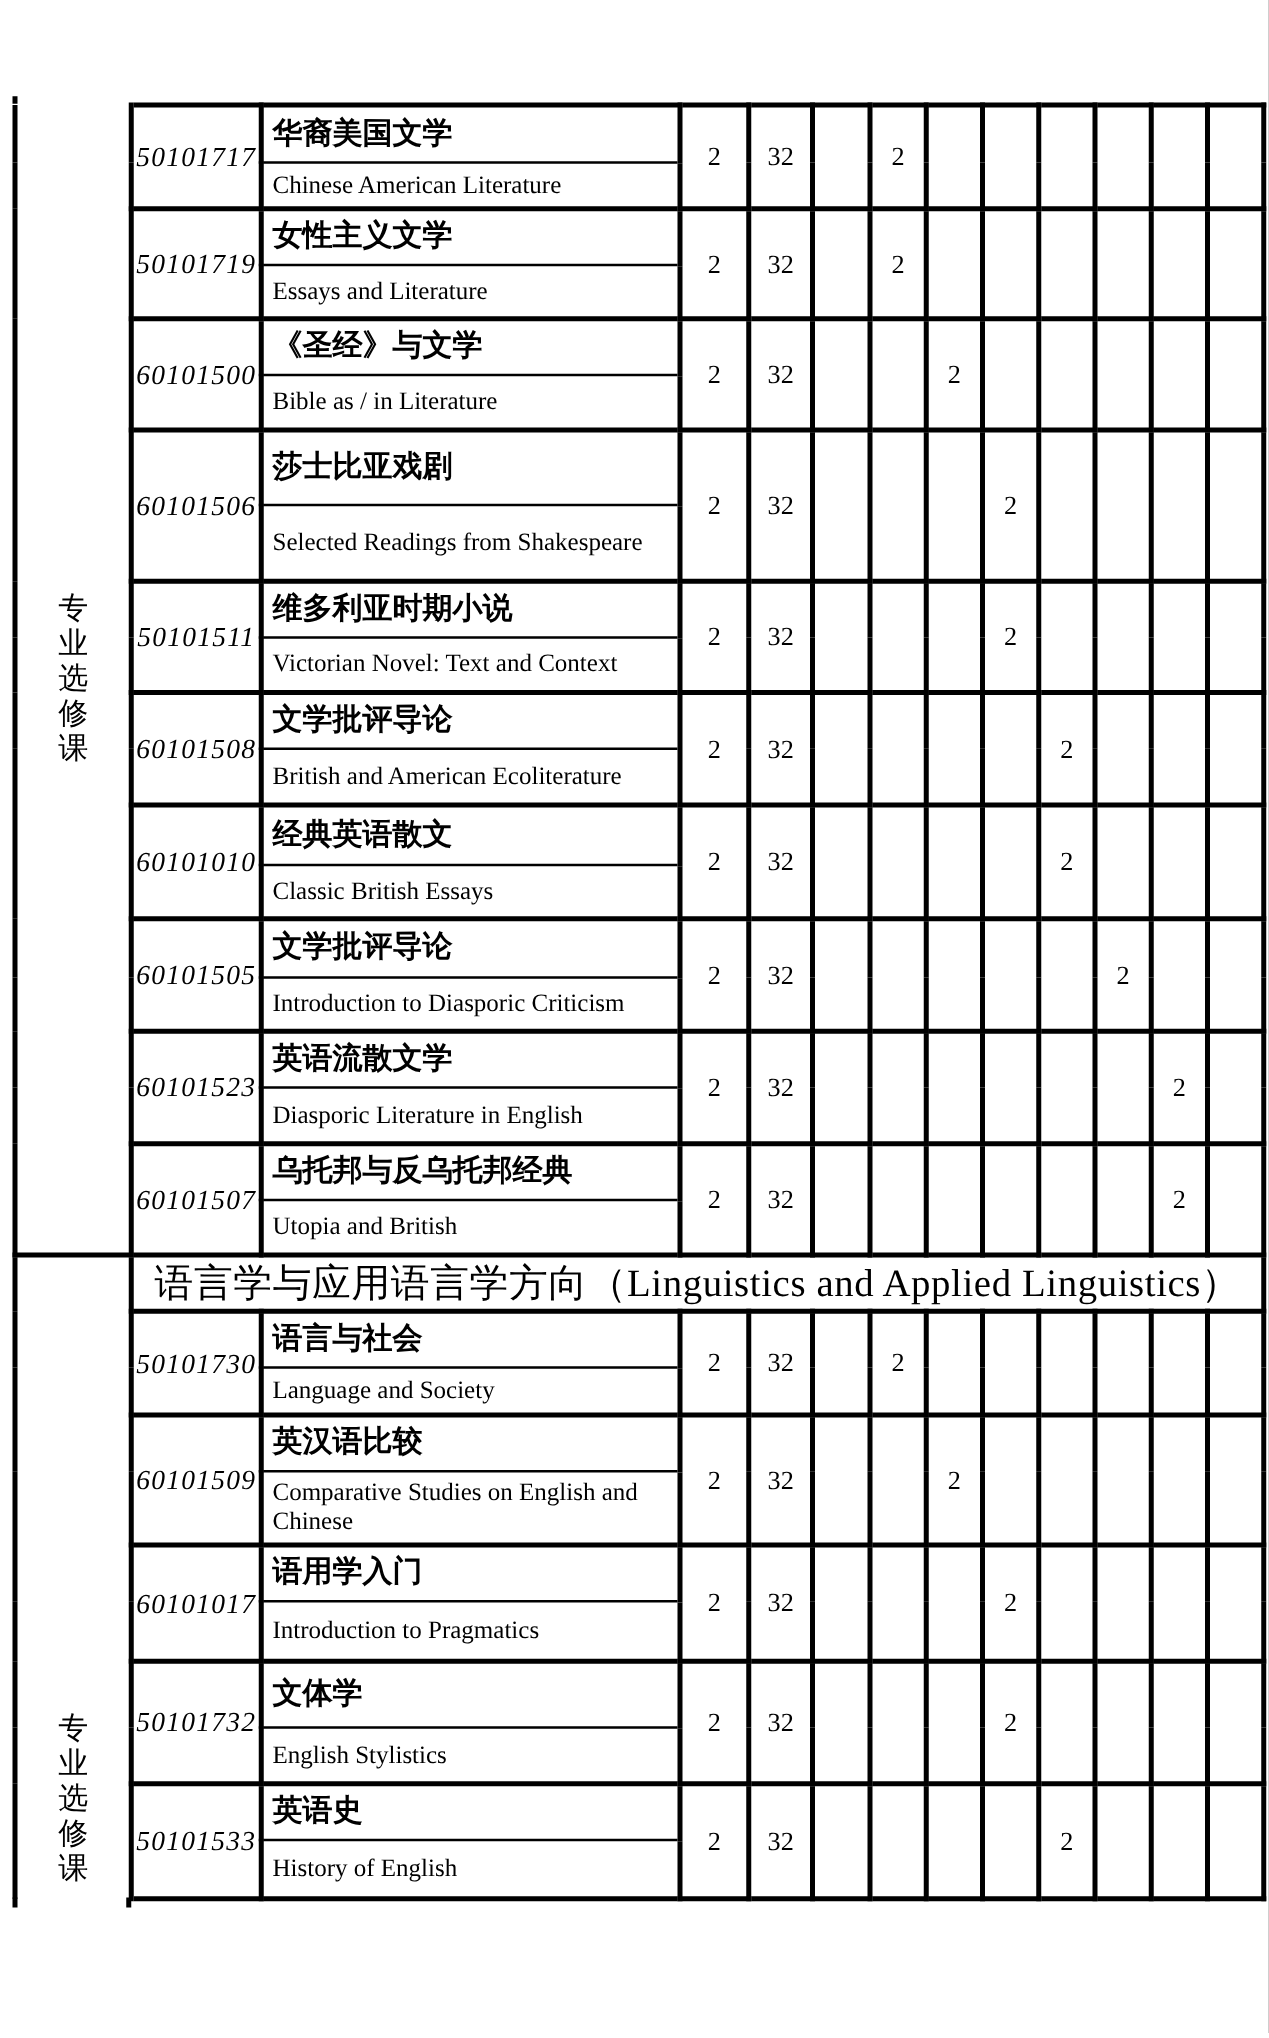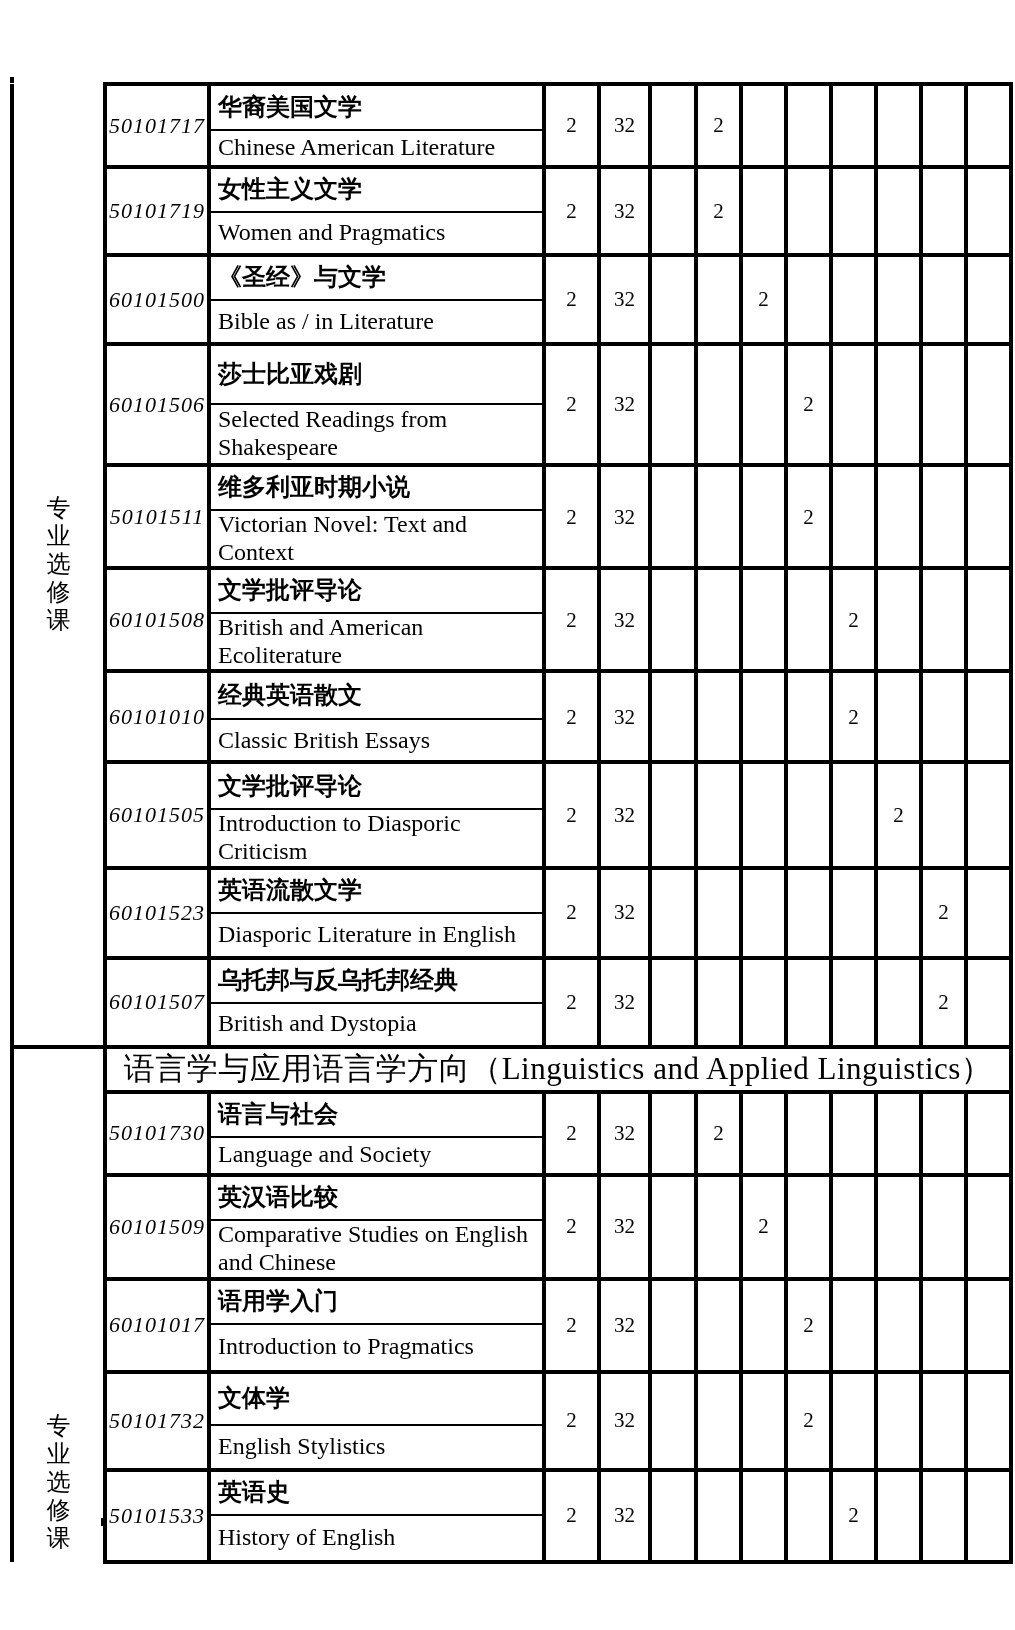--- a/index.html
+++ b/index.html
@@ -60,21 +60,21 @@
 
   td.name-cn {
     font-size: 24px;
     text-align: left;
     padding-left: 7px;
     padding-right: 2px;
     border-bottom-width: 2px;
     font-weight: bold;
   }
   td.name-en {
-    font-size: 24px;
+    font-size: 20px;
     text-align: left;
     padding-left: 7px;
     padding-right: 2px;
     border-top-width: 2px;
   }
 
   td.num, td.sem {
     font-size: 21px;
     text-align: center;
   }
@@ -147,21 +147,21 @@
             <td class="sem" rowspan="2"></td>
             <td class="sem" rowspan="2">2</td>
             <td class="sem" rowspan="2"></td>
             <td class="sem" rowspan="2"></td>
             <td class="sem" rowspan="2"></td>
             <td class="sem" rowspan="2"></td>
             <td class="sem" rowspan="2"></td>
             <td class="sem" rowspan="2"></td>
           </tr>
           <tr style="height: 43px;">
-            <td class="name-en">Women and Pragmatics</td>
+            <td class="name-en">Essays and Literature</td>
           </tr>
           <tr style="height: 45px;">
             <td class="code" rowspan="2">60101500</td>
             <td class="name-cn">《圣经》与文学</td>
             <td class="num" rowspan="2">2</td>
             <td class="num" rowspan="2">32</td>
             <td class="sem" rowspan="2"></td>
             <td class="sem" rowspan="2"></td>
             <td class="sem" rowspan="2">2</td>
             <td class="sem" rowspan="2"></td>
@@ -283,21 +283,21 @@
             <td class="sem" rowspan="2"></td>
             <td class="sem" rowspan="2"></td>
             <td class="sem" rowspan="2"></td>
             <td class="sem" rowspan="2"></td>
             <td class="sem" rowspan="2"></td>
             <td class="sem" rowspan="2"></td>
             <td class="sem" rowspan="2">2</td>
             <td class="sem" rowspan="2"></td>
           </tr>
           <tr style="height: 44px;">
-            <td class="name-en">British and Dystopia</td>
+            <td class="name-en">Utopia and British</td>
           </tr>
           <tr style="height: 45px;">
             <td class="cat no-bottom pad-bottom" rowspan="11">
               <div class="vlabel">
                 <span>专</span>
                 <span>业</span>
                 <span>选</span>
                 <span>修</span>
                 <span>课</span>
               </div>

